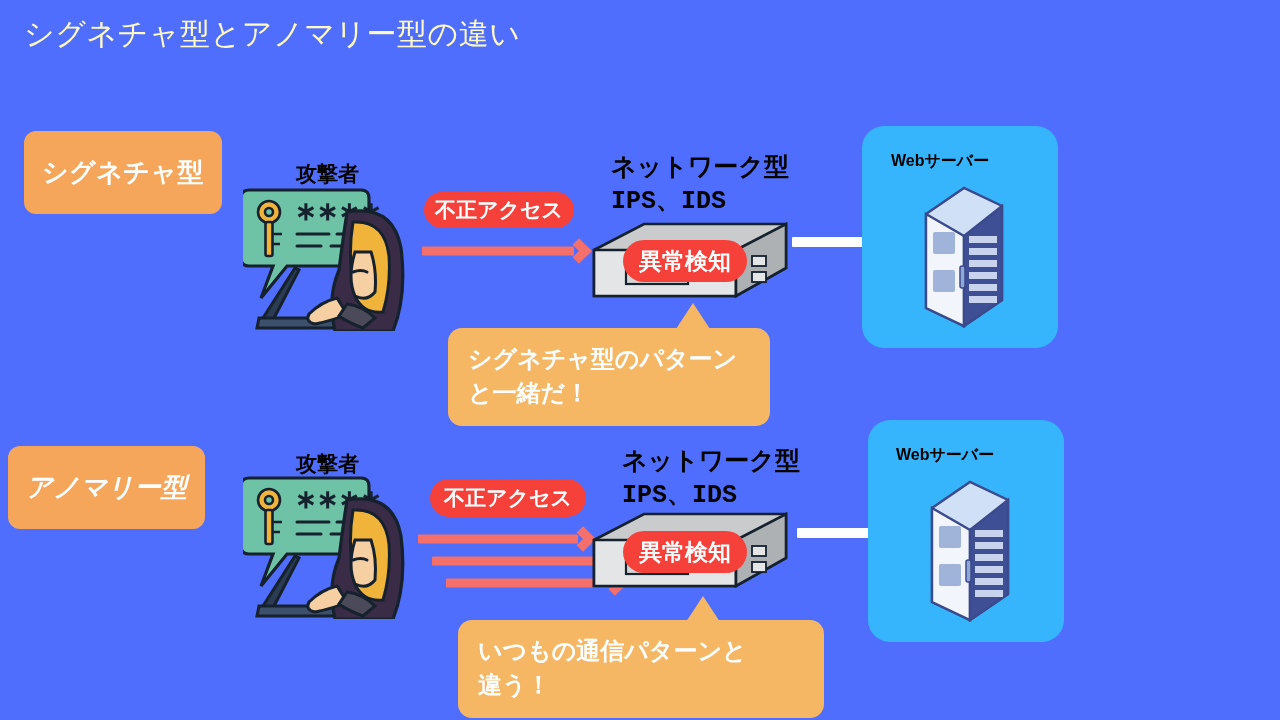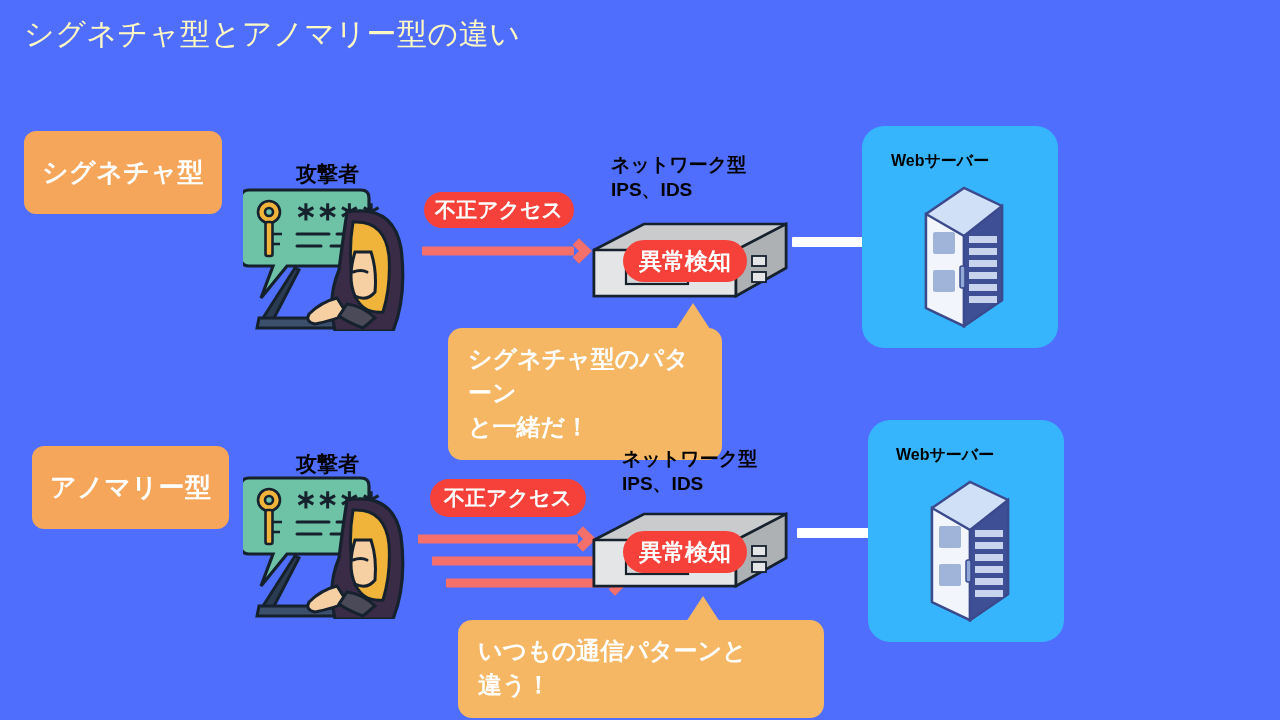--- a/index.html
+++ b/index.html
@@ -23,31 +23,31 @@
     position: absolute;
     background: #f5a65b;
     color: #ffffff;
     font-size: 26px; font-weight: bold;
     border-radius: 12px;
     padding: 24px 18px;
     white-space: nowrap;
     letter-spacing: 0.5px;
   }
   .badge-sig { left: 24px; top: 131px; }
-  .badge-ano { left: 32px; top: 446px; }
+  .badge-ano { left: 8px; top: 446px; font-style: italic; }
 
   
   .lbl {
     position: absolute;
     color: #000000; font-weight: bold;
     white-space: pre-line;
     line-height: 1.32;
   }
   .lbl-attacker { font-size: 21px; }
-  .lbl-ids { font-size: 19px; }
+  .lbl-ids { font-size: 25px; font-family: Liberation Mono, monospace; }
   .lbl-server { font-size: 16px; }
 
   
   .server-panel {
     position: absolute;
     background: #36b5fd;
     border-radius: 22px;
   }
 
   
@@ -191,21 +191,21 @@
         <rect x="47" y="80" width="28" height="7"></rect>
           <rect x="47" y="92" width="28" height="7"></rect>
         <rect x="47" y="104" width="28" height="7"></rect>
           <rect x="47" y="116" width="28" height="7"></rect>
       </g>
       <rect x="38" y="86" width="5" height="22" rx="2" fill="#8fa8d6" stroke="#3b4a8c" stroke-width="1.5"></rect>
     </svg>
   </div>
 
   <div class="callout-tail" style="left:676px; top:303px;"></div>
-  <div class="callout" style="left:448px; top:328px; width:274px;">シグネチャ型のパターン
+  <div class="callout" style="left:448px; top:328px; width:322px;">シグネチャ型のパターン
 と一緒だ！</div>
 
   <div class="type-badge badge-ano">アノマリー型</div>
 
   <div class="lbl lbl-attacker" style="left:296px; top:450px;">攻撃者</div>
 
   <div class="illus" style="left:243px; top:474px; width:165px; height:145px;">
     <svg width="165" height="145" viewBox="0 0 165 145">
       <path d="M6 4 H118 Q126 4 126 12 V72 Q126 80 118 80 H44 L18 112 L30 80 H6 Q-2 80 -2 72 V12 Q-2 4 6 4 Z" fill="#6ec2a6" stroke="#16212e" stroke-width="3.2"></path>
       <g stroke="#16212e" stroke-width="2.6" fill="#f0b43a">

